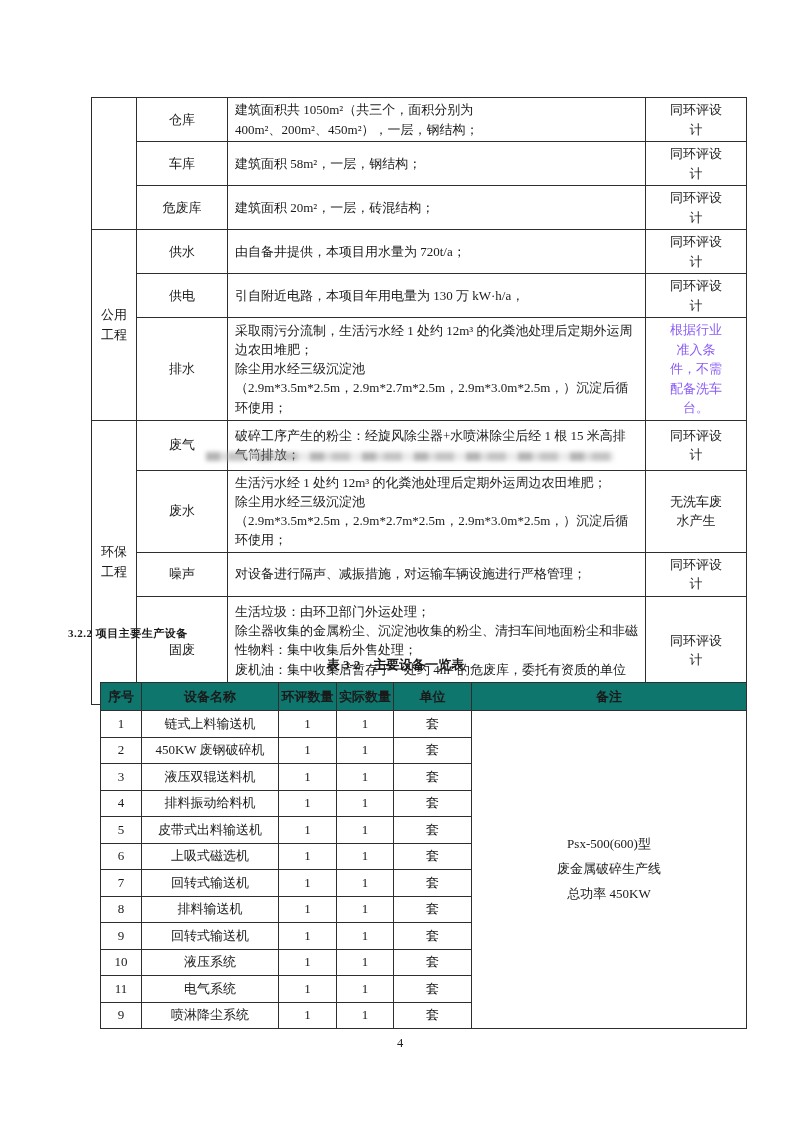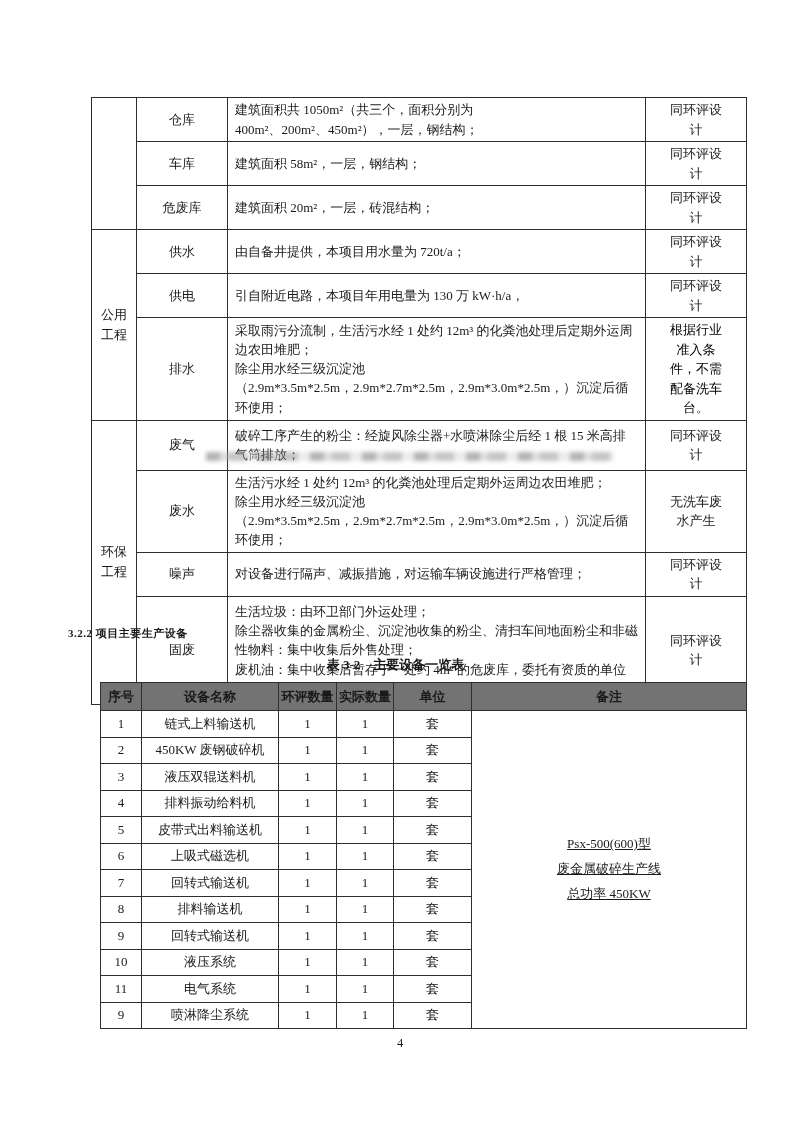--- a/index.html
+++ b/index.html
@@ -27,21 +27,21 @@
     border: 1.5px solid #2a2a2a;
   }
   #t1 td { padding: 1px 4px; }
   #t1 .group {
     text-align: center; white-space: pre-line; line-height: 1.55;
     border-left: 1.5px solid #2a2a2a;
   }
   #t1 .cat { text-align: center; }
   #t1 .desc { text-align: left; padding: 2px 7px; white-space: pre-line; line-height: 1.48; }
   #t1 .remark { text-align: center; line-height: 1.5; padding: 2px 19px; }
-  #t1 .blue { color: #000000; }
+  #t1 .blue { color: #8b5cf6; }
 
   
   .smudge {
     position: absolute; left: 206px; top: 452px; width: 408px; height: 9px;
     background: repeating-linear-gradient(90deg,
       #6a6a6a 0 14px, #bdbdbd 14px 22px, #8a8a8a 22px 40px, #d8d8d8 40px 52px);
     filter: blur(2px); opacity: 0.5; pointer-events: none;
   }
 
   
@@ -53,26 +53,26 @@
     position: absolute; left: 68px; top: 656px; width: 655px;
     text-align: center; font-size: 13px; font-weight: bold;
   }
 
   
   #t2 {
     position: absolute; left: 77px; top: 682px; width: 646px;
     border: 1.5px solid #2a2a2a;
   }
   #t2 th {
-    background: #737373; font-weight: bold; text-align: center;
+    background: #0f766e; font-weight: bold; text-align: center;
     height: 28px; padding: 2px;
   }
   #t2 td { text-align: center; height: 26.5px; padding: 1px 3px; }
   #t2 .remark-cell {
-    white-space: pre-line; line-height: 1.9; font-size: 13px; text-align: center; text-decoration: underline;
+    white-space: pre-line; line-height: 1.9; font-size: 13px; text-align: center;
   }
 
   .page-number {
     position: absolute; left: 0; top: 1036px; width: 800px;
     text-align: center; font-size: 12.5px;
   }
 </style>
 </head>
 <body>
 

